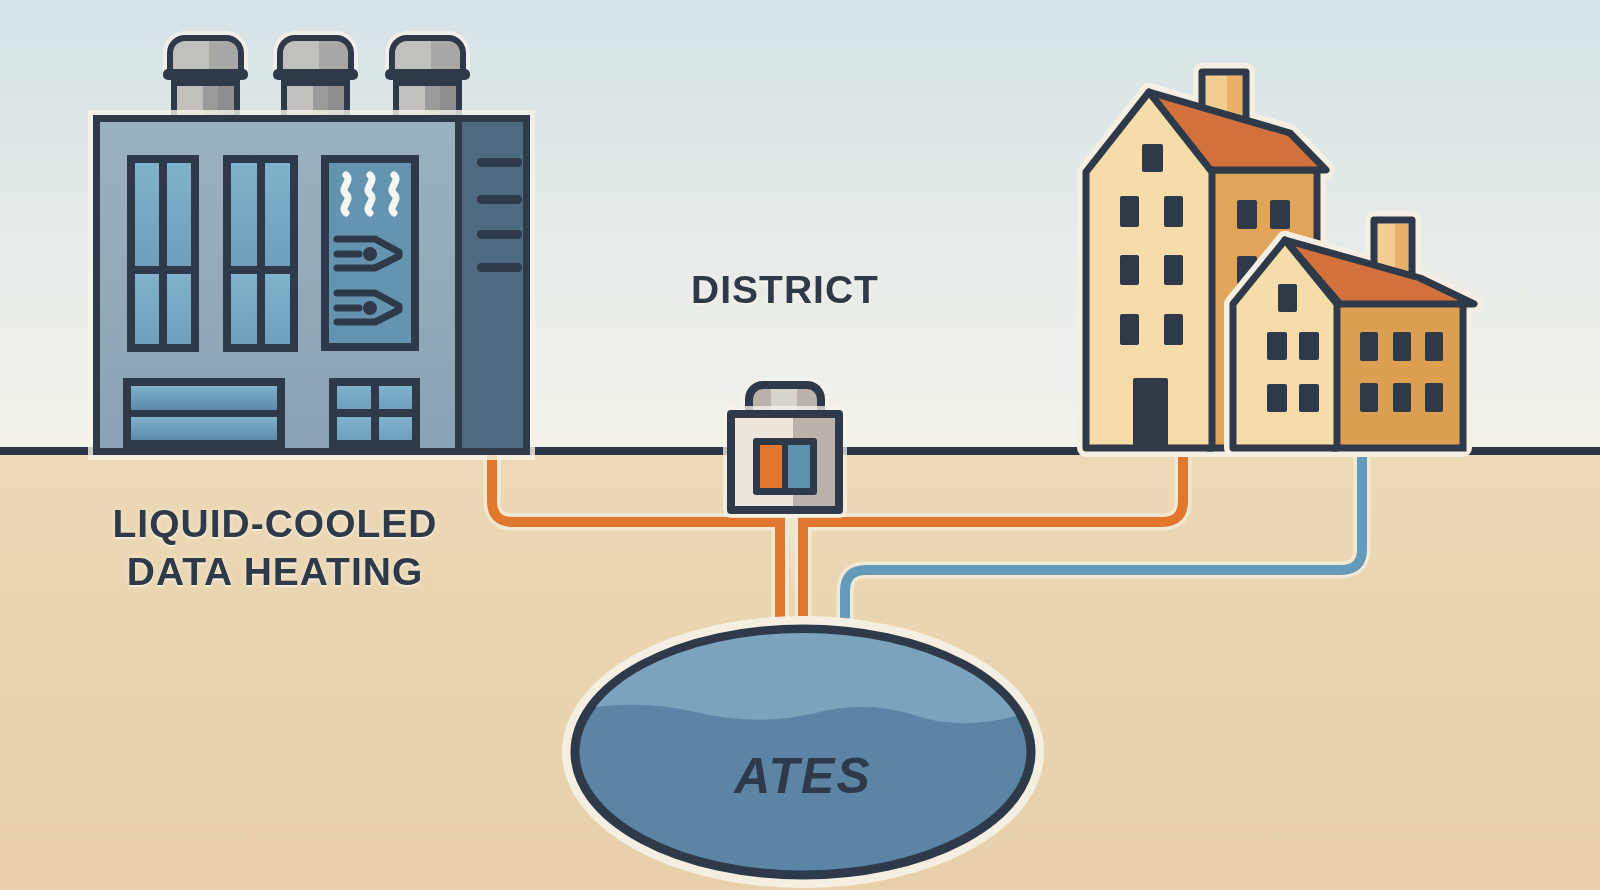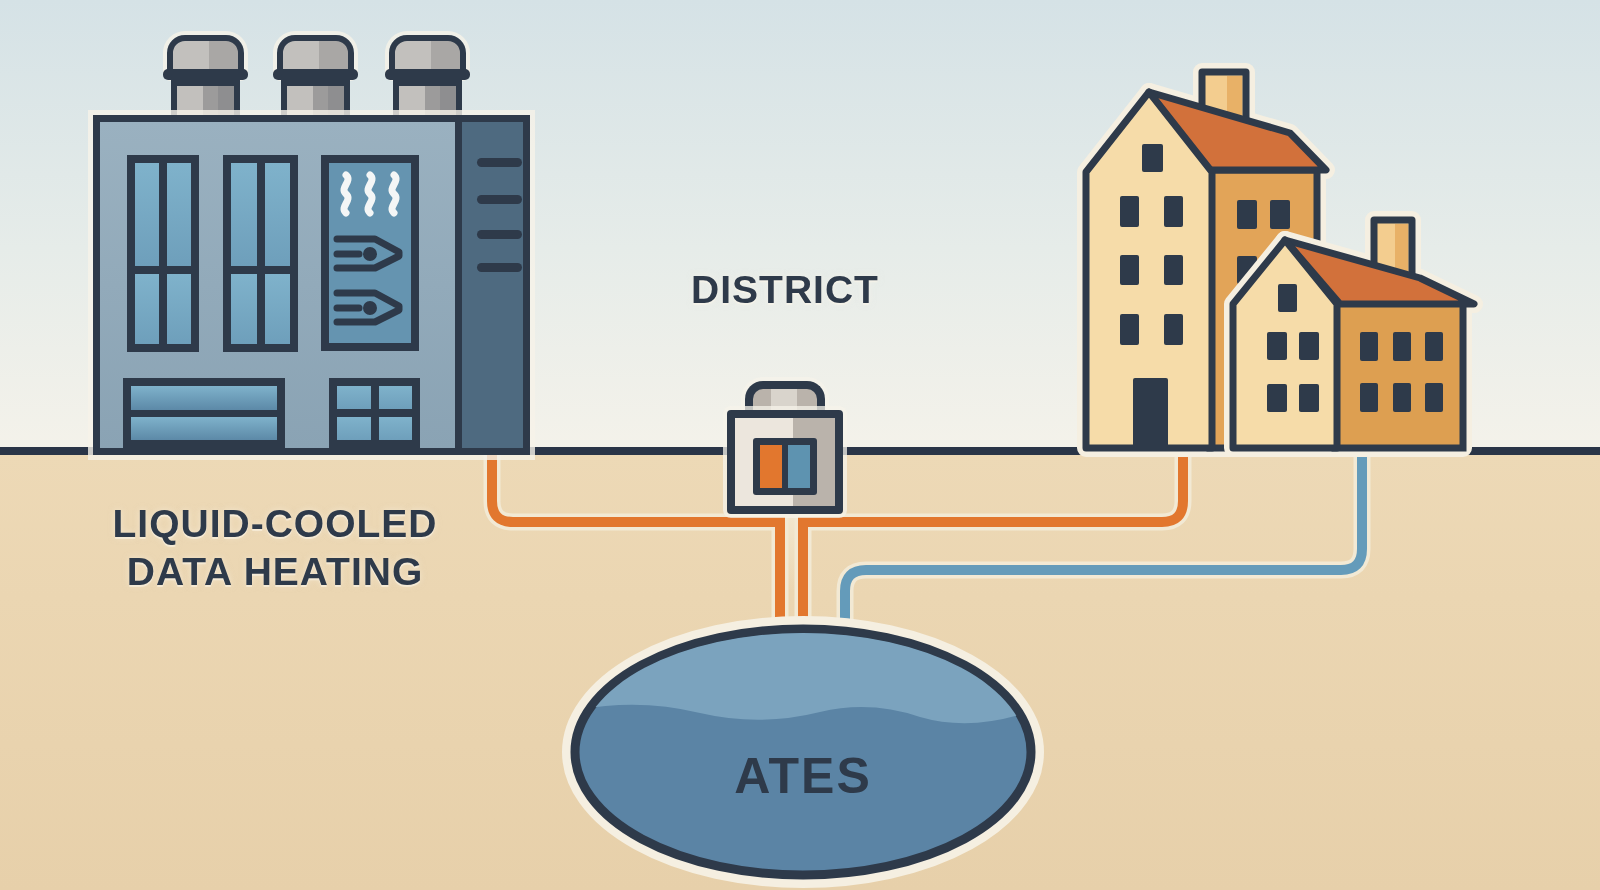--- a/index.html
+++ b/index.html
@@ -15,21 +15,21 @@
   .ground-line{left:0;top:447px;width:1600px;height:8px;background:var(--ink);}
   .pedestal{left:779px;top:513px;width:26px;height:82px;
             background:linear-gradient(180deg,var(--pedestal) 0%,rgba(242,231,207,0) 95%);}
 
   
   .label{color:var(--navy);font-weight:700;text-align:center;
          text-shadow:0 2px 0 rgba(252,246,233,.55),0 0 6px rgba(252,246,233,.5);}
   .dc-label{left:75px;top:483px;width:400px;font-size:39px;line-height:48px;letter-spacing:1px;margin-top:17px;}
   .dh-label{left:635px;top:266px;width:300px;font-size:39px;line-height:48px;letter-spacing:1px;}
   .ates-label{left:683px;top:747px;width:240px;font-size:50px;letter-spacing:2px;
-              color:var(--navy);font-weight:700;text-align:center;text-shadow:none;}
+              color:var(--navy);font-weight:700;text-align:center;text-shadow:none;font-style:italic;}
 
   
   .dc{left:93px;top:32px;width:437px;height:423px;}
   .dc-body{position:absolute;left:0;top:83px;width:437px;height:340px;box-sizing:border-box;
            background:linear-gradient(180deg,var(--dcFacadeLight),var(--dcFacade));
            border:7px solid var(--navy);box-shadow:0 0 0 5px rgba(246,243,233,.8);}
   .dc-col{position:absolute;left:355px;top:0;width:68px;height:100%;box-sizing:border-box;
           background:var(--dcColumn);border-left:7px solid var(--navy);}
   .dc-dash{position:absolute;left:15px;width:45px;height:9px;border-radius:5px;background:var(--navy);}
   .dc-win{position:absolute;box-sizing:border-box;background:var(--navy);padding:8px;

